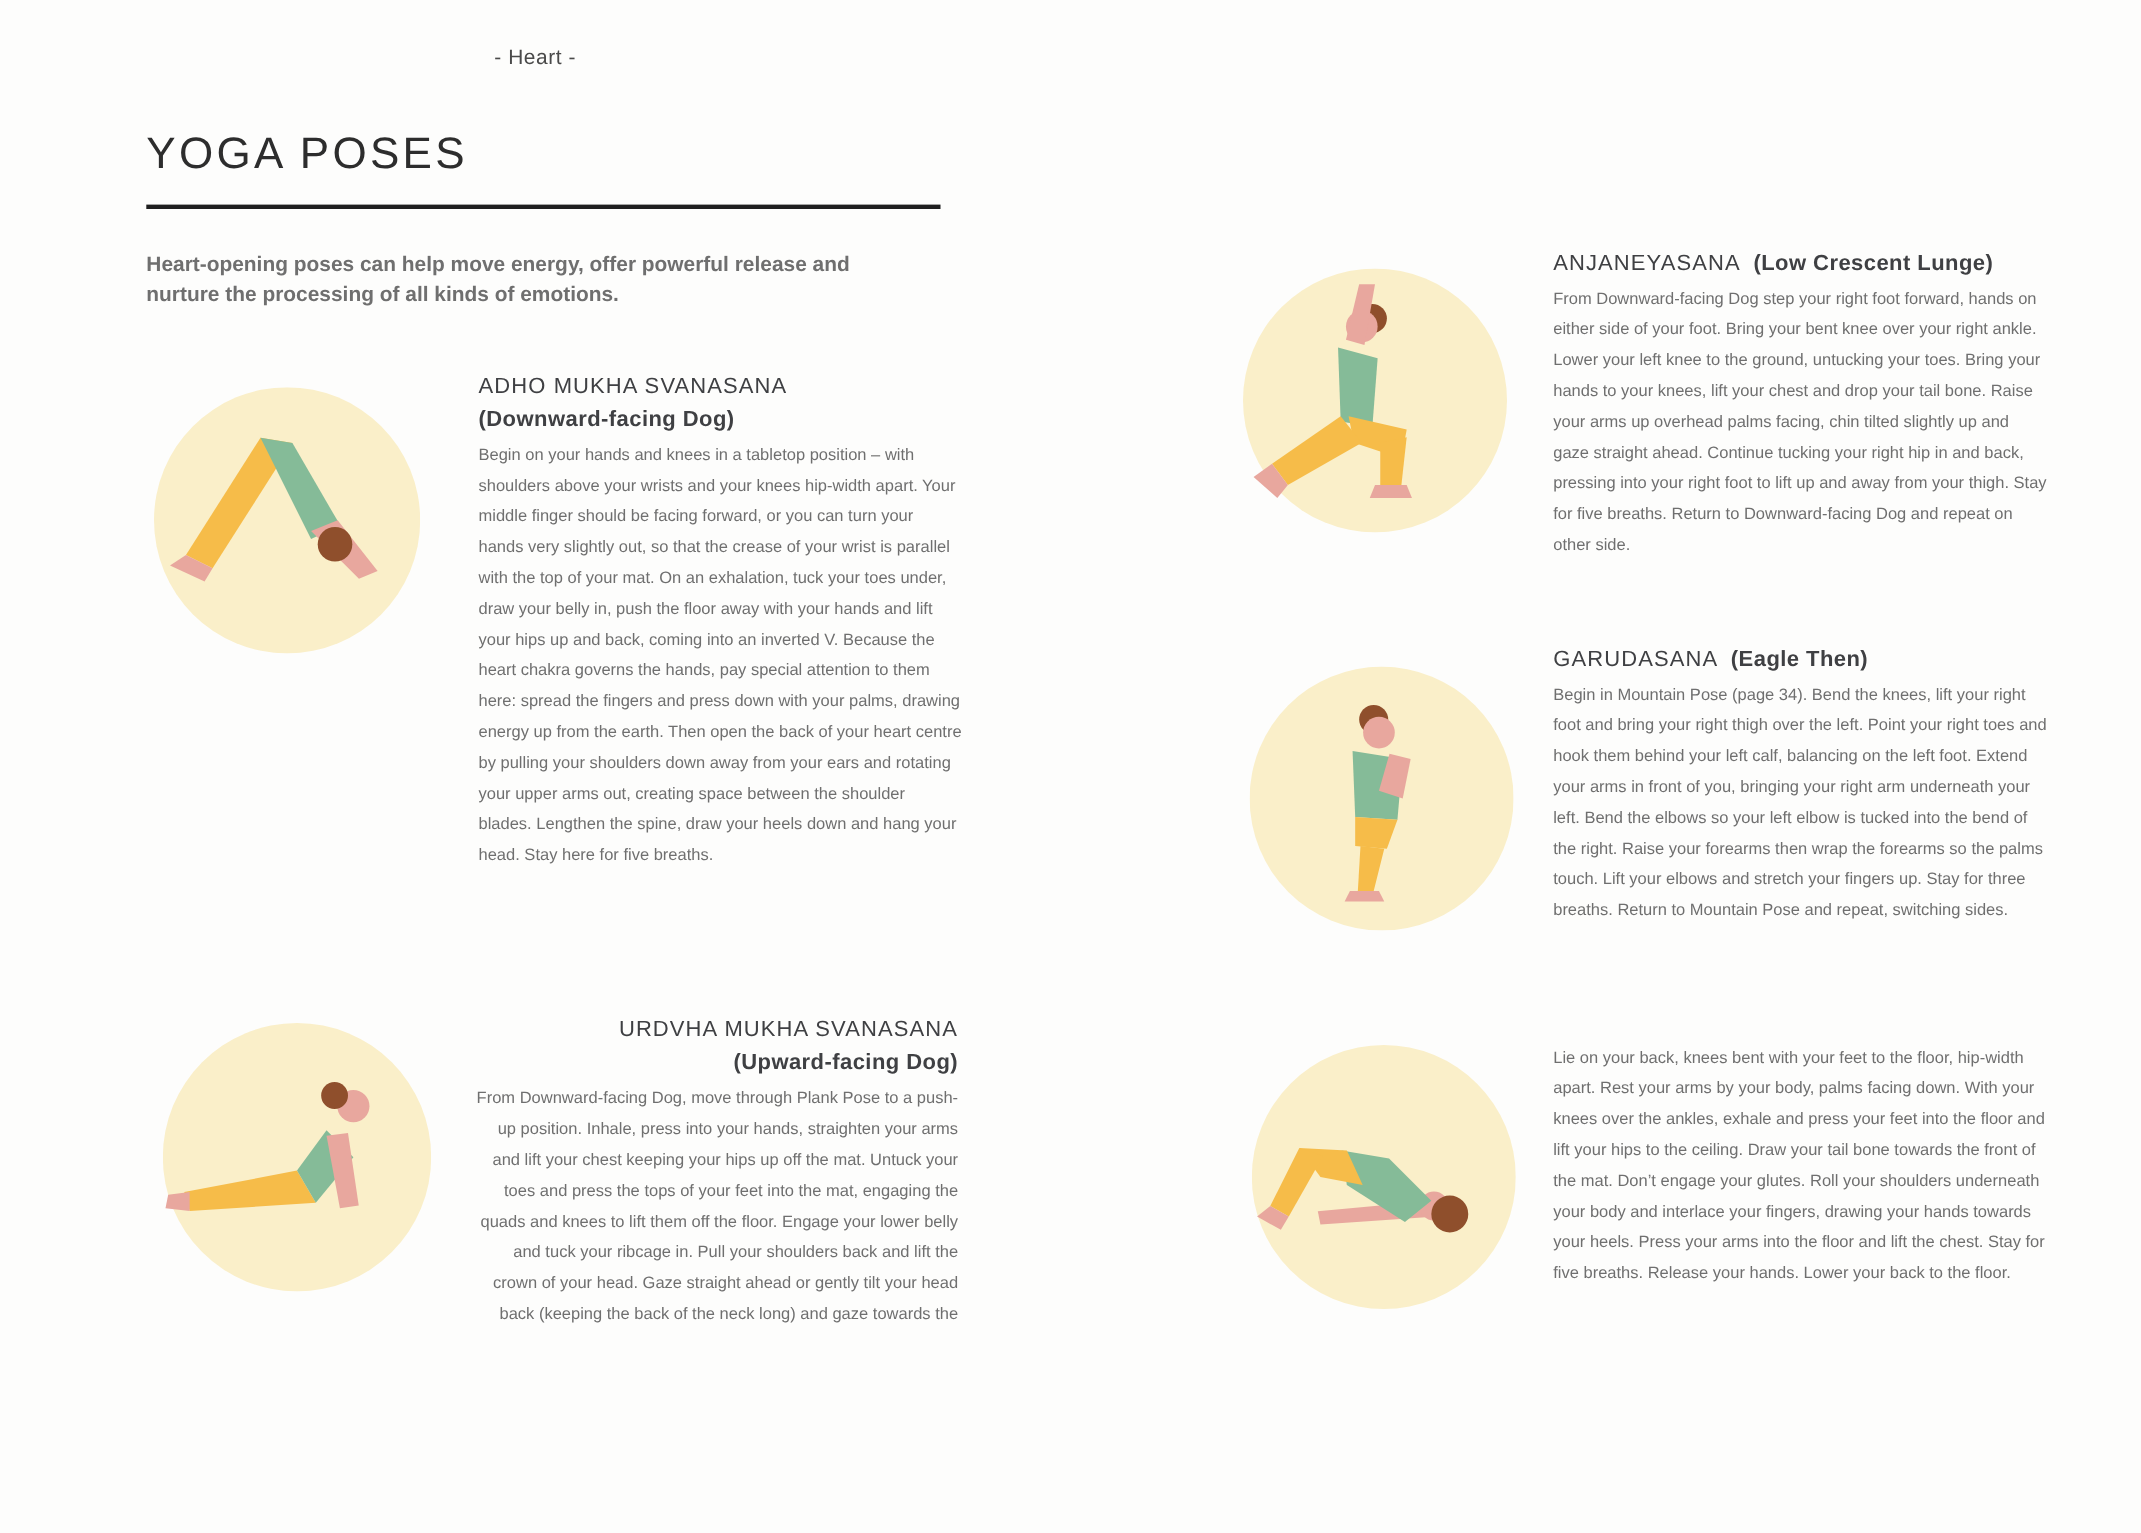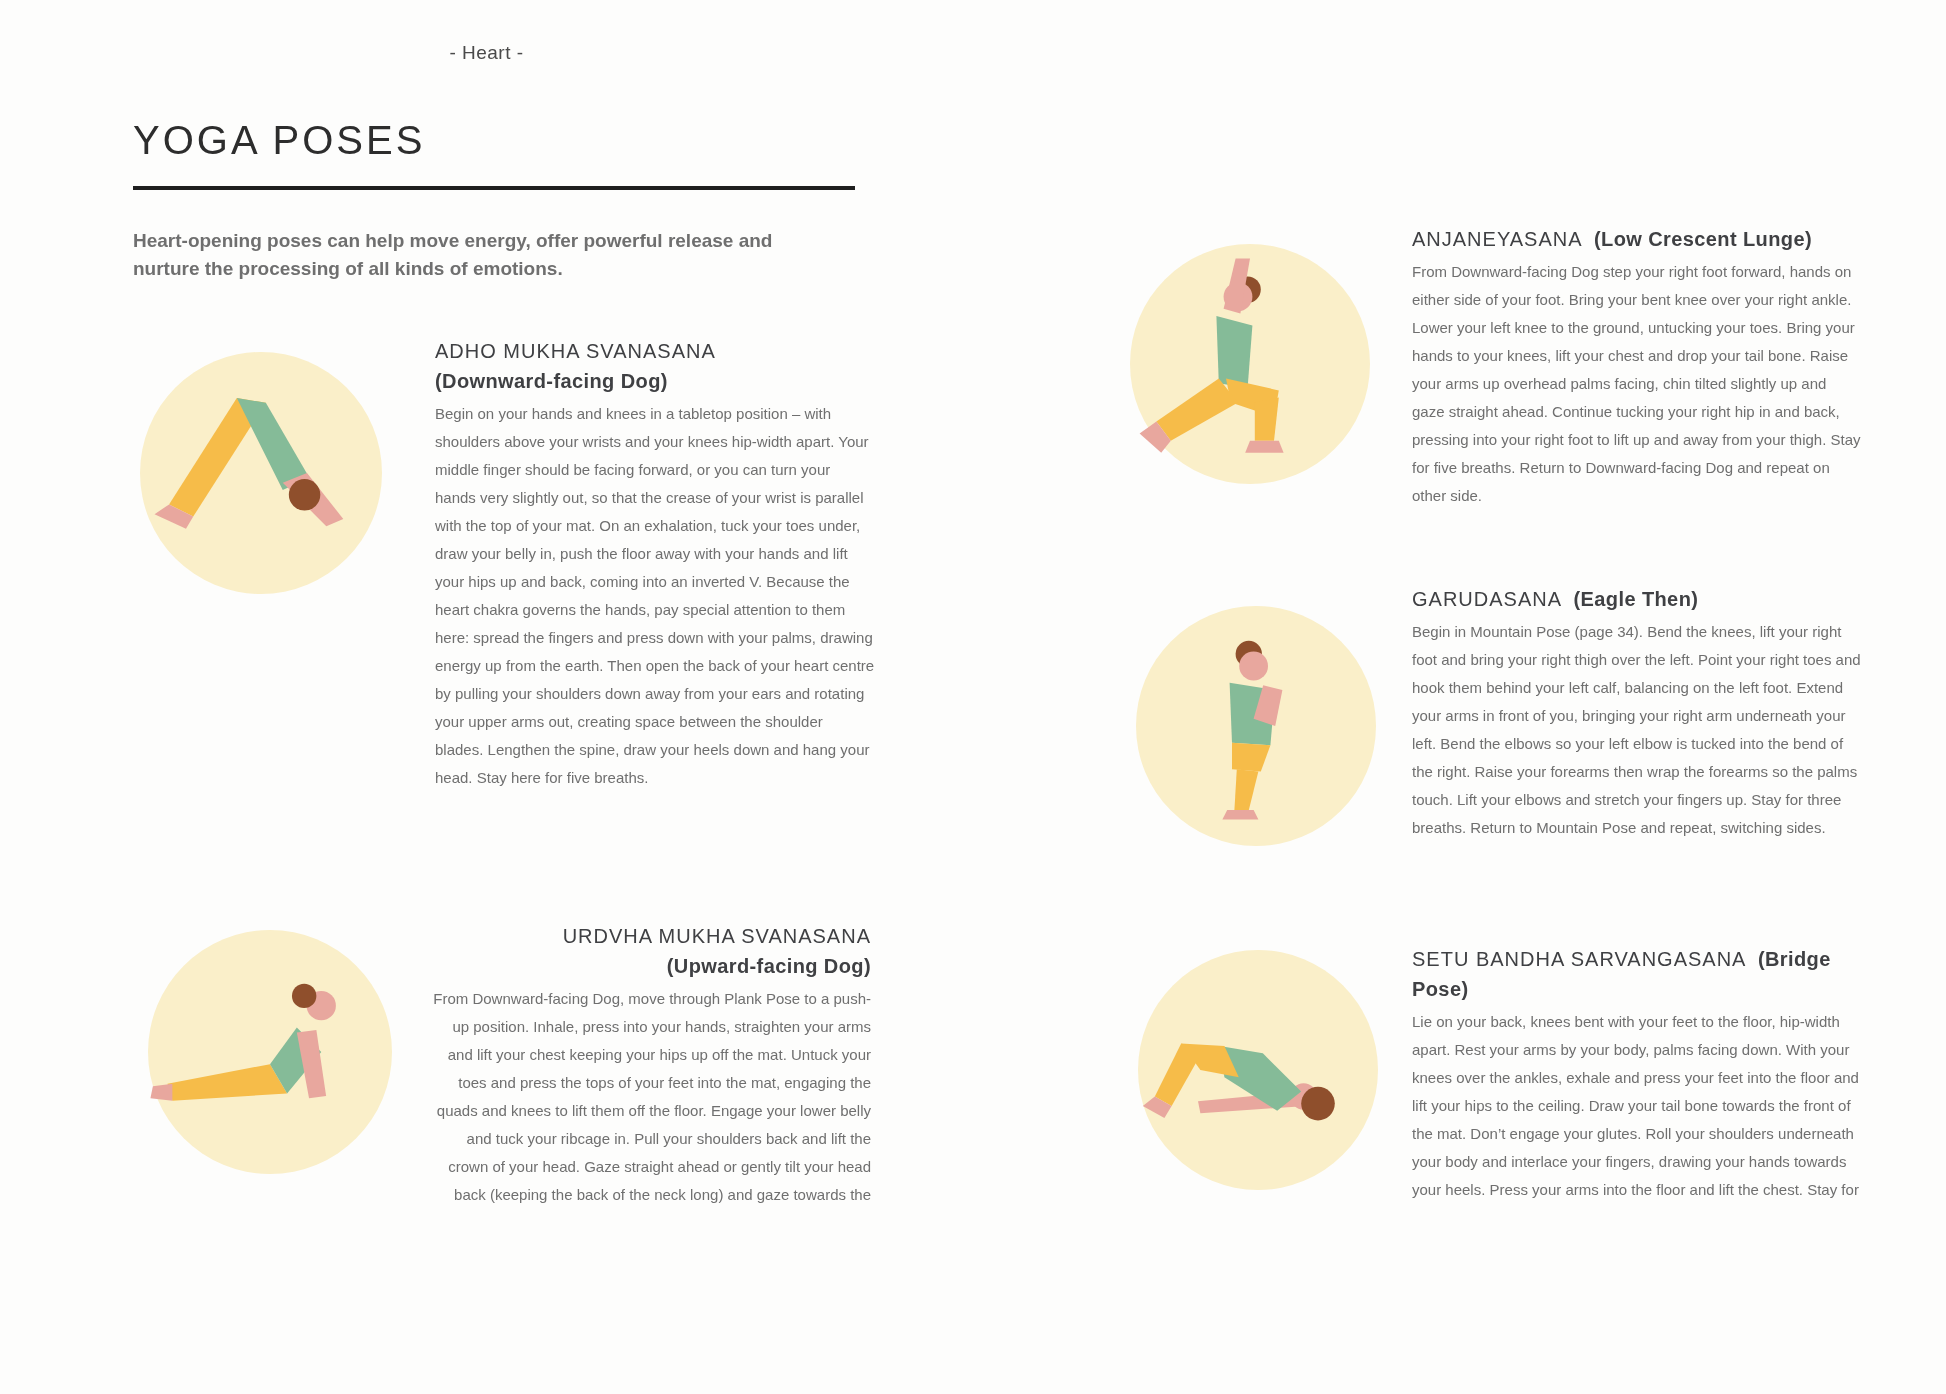--- a/index.html
+++ b/index.html
@@ -166,23 +166,19 @@
       <polygon class="c-skin" points="25,63 68,59 70,65 26,68"></polygon>
       <circle class="c-skin" cx="69" cy="61" r="5.5"></circle>
       <circle class="c-hair" cx="75" cy="64" r="7"></circle>
       <polygon class="c-green" points="34,40 52,43 68,59 58,67 36,53"></polygon>
       <polygon class="c-yellow" points="18,39 36,40 42,53 26,50"></polygon>
       <polygon class="c-yellow" points="18,39 27,42 14,65 7,61"></polygon>
       <polygon class="c-skin" points="7,61 14,65 11,70 2,65"></polygon>
     </svg>
   </div>
   <div class="pose-text" id="pt-r3">
-    <div class="pose-name">
-      <span>SETU BANDHA SARVANGASANA</span>
-      <span class="pose-sub inline">(Bridge Pose)</span>
-    </div>
     <p class="pose-body">Lie on your back, knees bent with your feet to the floor, hip-width apart. Rest your arms by your body, palms facing down. With your knees over the ankles, exhale and press your feet into the floor and lift your hips to the ceiling. Draw your tail bone towards the front of the mat. Don’t engage your glutes. Roll your shoulders underneath your body and interlace your fingers, drawing your hands towards your heels. Press your arms into the floor and lift the chest. Stay for five breaths. Release your hands. Lower your back to the floor.</p>
   </div>
 
   <div class="folio folio-left">94</div>
   <div class="folio folio-right">95</div>
 
 </div>
 
 </body></html>

